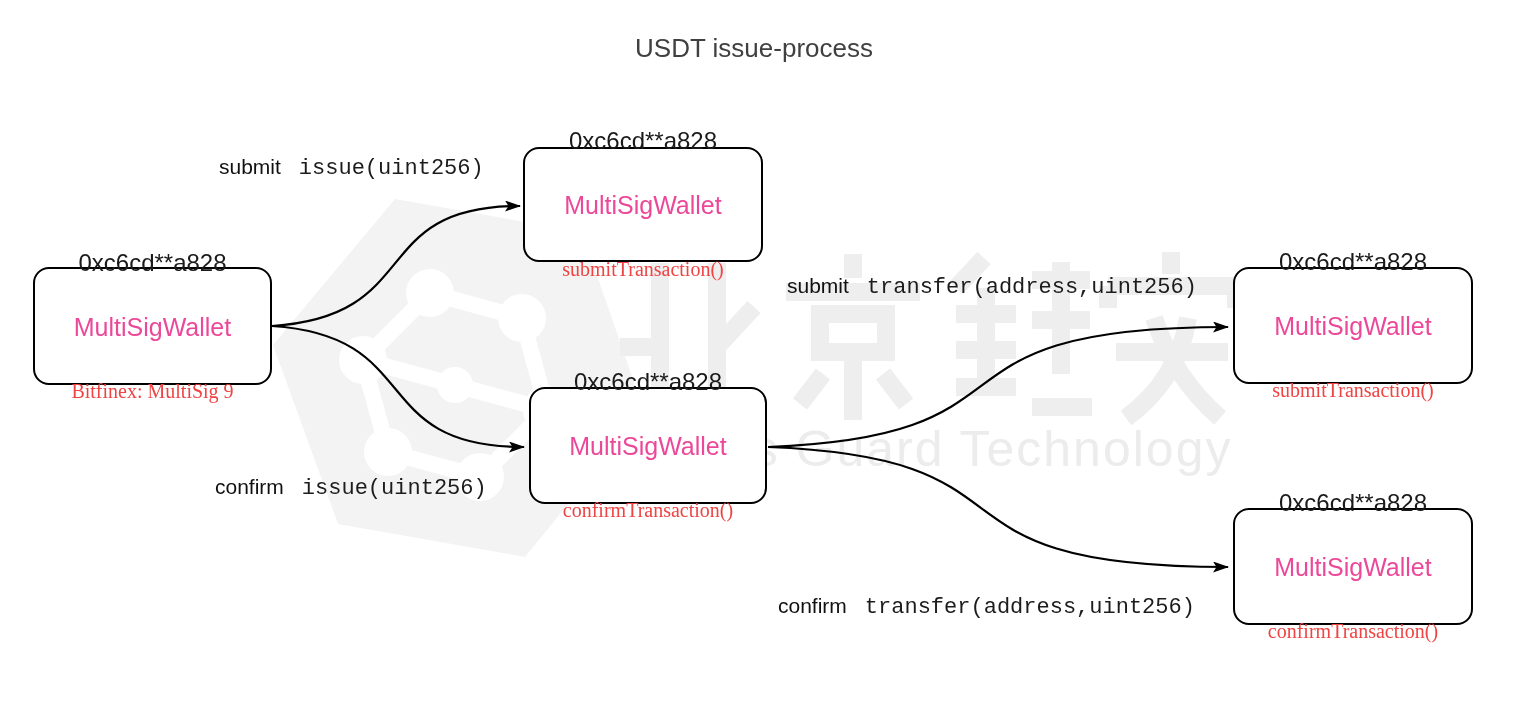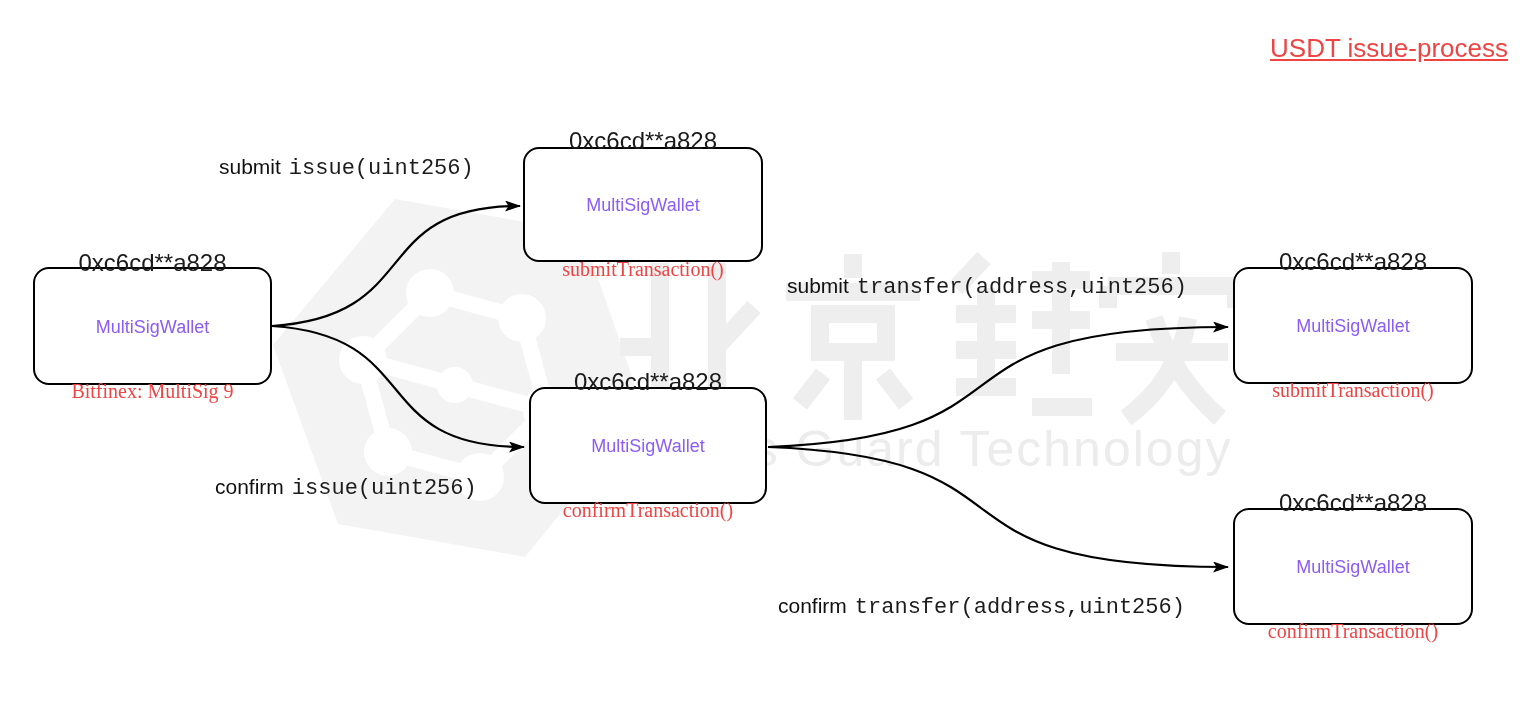--- a/index.html
+++ b/index.html
@@ -10,42 +10,42 @@
   
   .wm-svg{position:absolute;left:0;top:0;z-index:0;}
   .wm-latin{
     position:absolute;left:612px;top:420px;z-index:0;
     font-size:50px;letter-spacing:2px;color:#ececec;white-space:nowrap;
     font-family:"Liberation Sans",sans-serif;
   }
   
   .title{
     position:absolute;left:0;right:20px;top:33px;z-index:2;
-    text-align:right;font-size:26px;color:#ef4444;text-decoration:underline;
+    text-align:center;font-size:26px;color:#404040;
   }
   
   .edges{position:absolute;left:0;top:0;z-index:1;pointer-events:none;}
   
   .node{
     position:absolute;z-index:2;box-sizing:border-box;
     background:#fff;border:2px solid #000;border-radius:16px;
     display:flex;flex-direction:column;justify-content:center;align-items:center;
     text-align:center;padding:6px 4px;gap:37px;
   }
   .node .addr{font-size:24px;color:#1a1a1a;line-height:30px;}
-  .node .contract{font-size:18px;color:#8b5cf6;line-height:25px;text-align:center;}
+  .node .contract{font-size:25px;color:#ec4899;line-height:25px;text-align:center;}
   .node .detail{font-size:20px;color:#ef4444;line-height:28px;font-family:Liberation Serif, serif;}
   #node-source{left:33px;top:267px;width:239px;height:118px;}
   #node-submit-issue{left:523px;top:147px;width:240px;height:115px;}
   #node-confirm-issue{left:529px;top:387px;width:238px;height:117px;}
   #node-submit-transfer{left:1233px;top:267px;width:240px;height:117px;}
   #node-confirm-transfer{left:1233px;top:508px;width:240px;height:117px;}
   
   .edge-label{
-    position:absolute;z-index:2;display:flex;align-items:baseline;gap:8px;
+    position:absolute;z-index:2;display:flex;align-items:baseline;gap:18px;
     white-space:nowrap;color:#111;
   }
   .edge-label .action{font-size:21px;font-family:"Liberation Sans",sans-serif;}
   .edge-label .sig{font-size:22px;font-family:Liberation Mono, monospace;color:#1c1c1c;}
   #label-submit-issue{left:219px;top:155px;}
   #label-confirm-issue{left:215px;top:475px;}
   #label-submit-transfer{left:787px;top:274px;}
   #label-confirm-transfer{left:778px;top:594px;}
 </style>
 </head>

